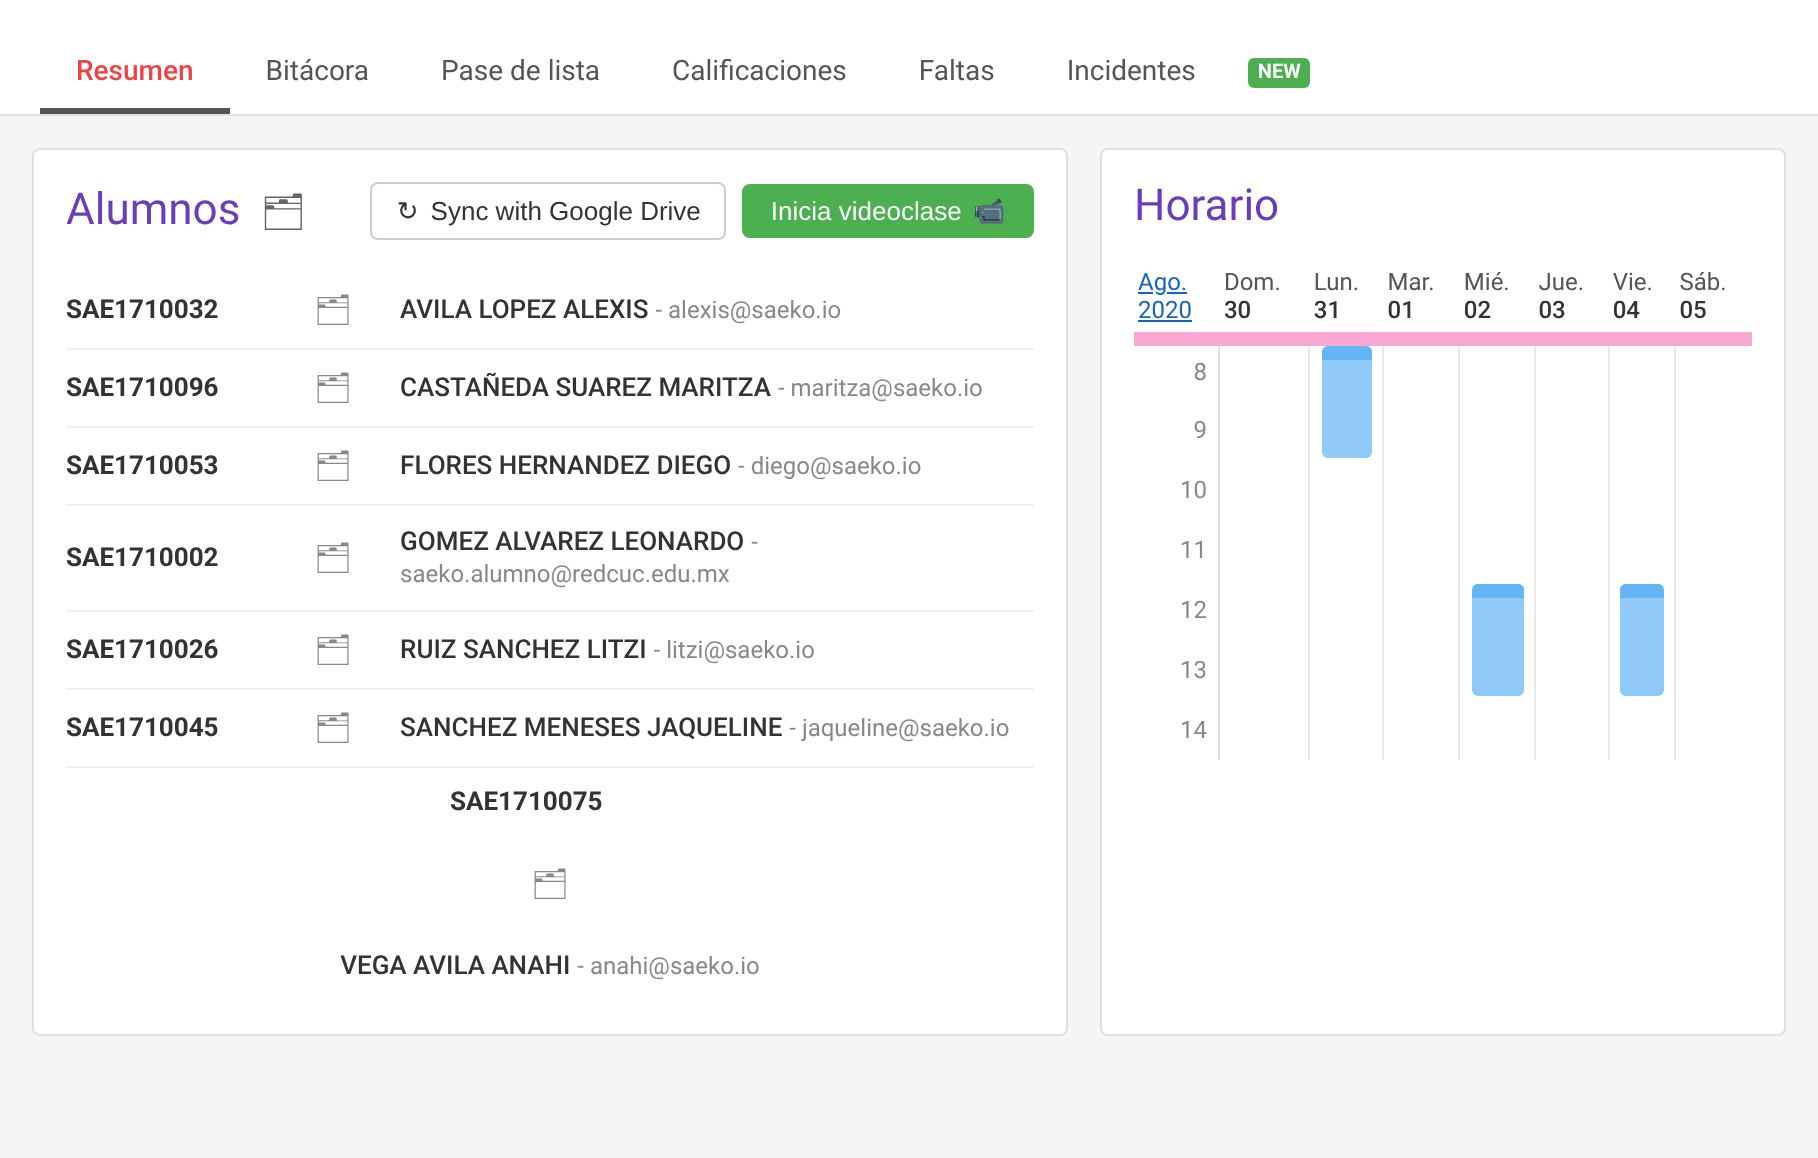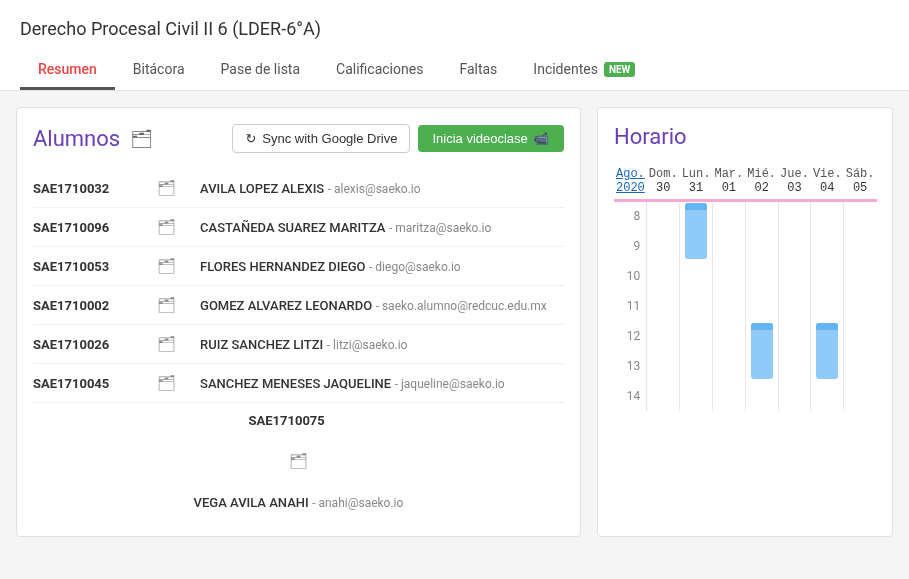--- a/index.html
+++ b/index.html
@@ -41,39 +41,40 @@
       border-bottom: 3px solid #555;
       font-weight: 500;
     }
     .new-badge {
       background: #4caf50;
       color: #fff;
       font-size: 10px;
       font-weight: 700;
       padding: 2px 5px;
       border-radius: 3px;
+      margin-left: 20px;
     }
     .main-content {
       display: flex;
       gap: 16px;
       padding: 16px;
     }
     .left-panel {
       background: #fff;
       border: 1px solid #e0e0e0;
       border-radius: 4px;
       flex: 1;
       min-width: 0;
       padding: 16px;
     }
     .right-panel {
       background: #fff;
       border: 1px solid #e0e0e0;
       border-radius: 4px;
-      width: 296px;
+      width: 343px;
       flex-shrink: 0;
       padding: 16px;
     }
     .panel-header {
       display: flex;
       align-items: center;
       justify-content: space-between;
       margin-bottom: 16px;
     }
     .panel-title {
@@ -155,24 +156,23 @@
       margin-bottom: 14px;
     }
     .schedule-table {
       width: 100%;
       border-collapse: collapse;
     }
     .schedule-table th {
       font-size: 12px;
       font-weight: 400;
       color: #555;
-      text-align: center;
+      text-align: left;
       padding: 4px 2px;
-      border-bottom: 3px solid #f9a8d4;
-      font-family: Liberation Mono, monospace;
+      border-bottom: 7px solid #f9a8d4;
     }
     .schedule-table th.date-link {
       color: #1565c0;
       text-decoration: underline;
       cursor: pointer;
     }
     .schedule-table td {
       font-size: 12px;
       color: #888;
       text-align: center;
@@ -188,21 +188,20 @@
       color: #888;
       font-size: 12px;
       padding-right: 6px;
       border-right: 1px solid #e0e0e0;
     }
   </style>
 </head>
 <body>
 
 <div class="page-header">
-  <div class="page-title">Derecho Procesal Civil II 6 (LDER-6°A)</div>
   <div class="tabs">
     <div class="tab active">
       <span>Resumen</span>
     </div>
     <div class="tab">
       <span>Bitácora</span>
     </div>
     <div class="tab">
       <span>Pase de lista</span>
     </div>

